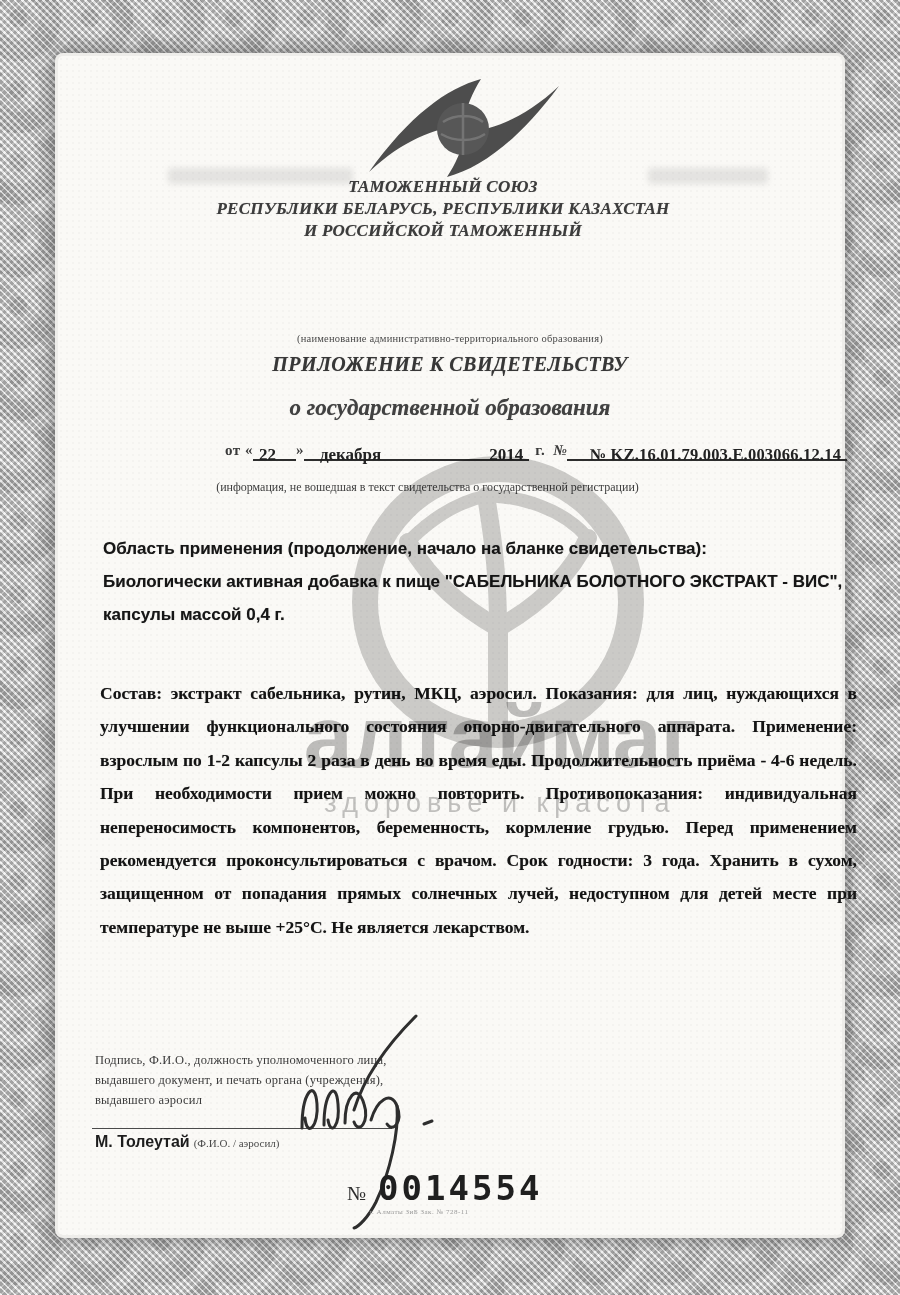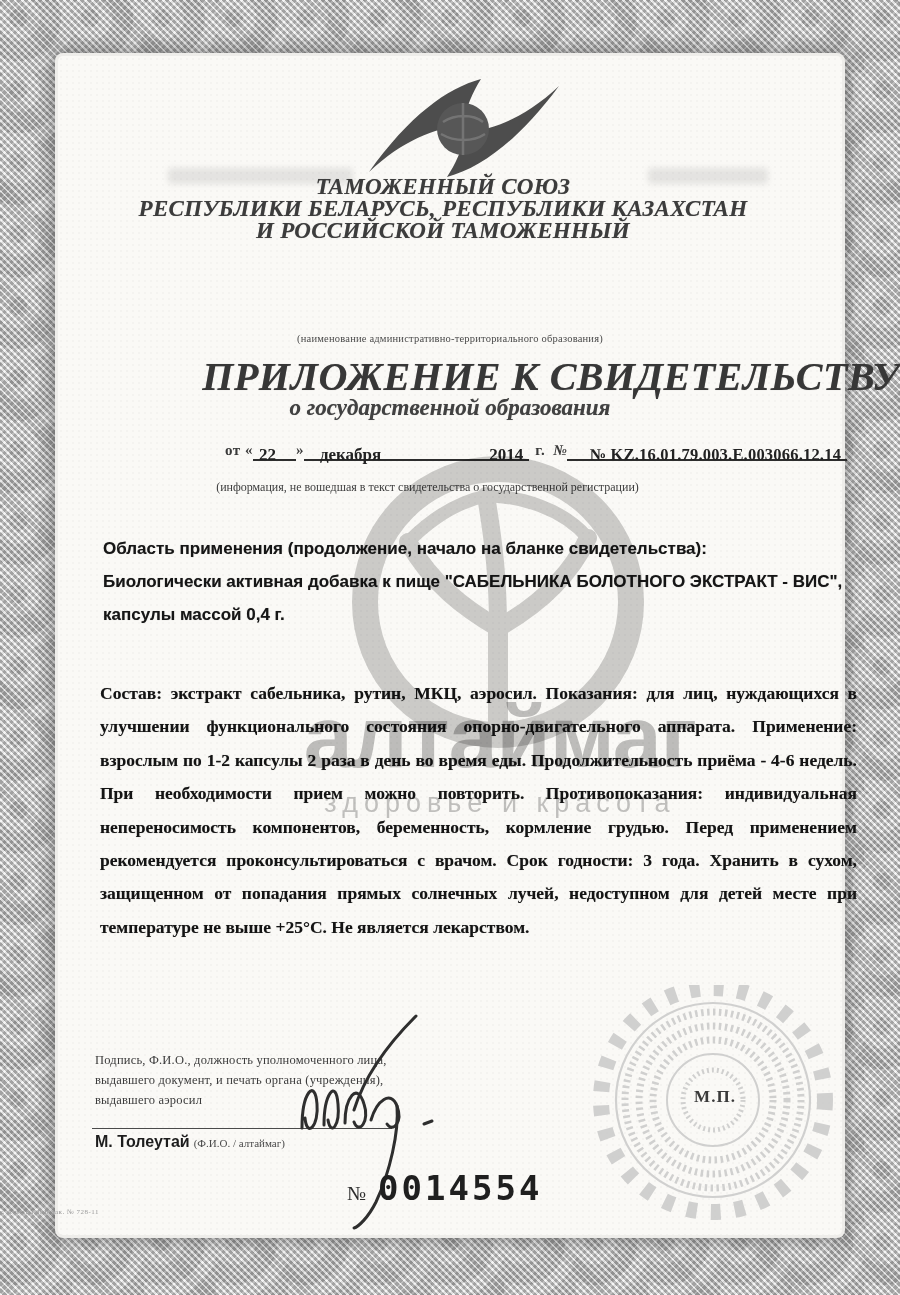--- a/index.html
+++ b/index.html
@@ -23,26 +23,26 @@
     box-shadow:0 0 0 3px #eeedea, 0 0 16px 5px rgba(70,70,70,.5);
     background-image: radial-gradient(rgba(90,90,90,.035) 1px, transparent 1px);
     background-size:6px 6px;
   }
   .abs { position:absolute; }
   .soft { text-shadow:0 0 .7px rgba(40,40,40,.45); }
 
   
   .ghost-smudge { background:rgba(150,150,150,.22); filter:blur(3px); border-radius:4px; }
   .org-block { left:0; right:14px; top:176px; text-align:center;
-    font-style:italic; font-weight:bold; font-size:23px; line-height:22px;
+    font-style:italic; font-weight:bold; font-size:17px; line-height:22px;
     color:#3c3c3c; letter-spacing:.3px; }
   .caption-top { left:0; right:0; top:333px; text-align:center;
     font-size:10.5px; color:#4a4a4a; letter-spacing:.2px; }
-  .doc-title { left:0; right:0; top:353px; text-align:right;
-    font-style:italic; font-weight:bold; font-size:40px; color:#373737; letter-spacing:.5px; }
+  .doc-title { left:0; right:0; top:353px; text-align:center;
+    font-style:italic; font-weight:bold; font-size:20px; color:#373737; letter-spacing:.5px; }
   .doc-subtitle { left:0; right:0; top:395px; text-align:center;
     font-style:italic; font-weight:bold; font-size:23px; color:#414141; }
 
   
   .dateline { left:225px; top:445px; width:620px; font-size:15px; color:#3a3a3a; white-space:nowrap; }
   .dateline .lbl { position:relative; top:-5px; font-weight:bold; letter-spacing:.5px; }
   .dateline .val {
     font-family:Liberation Serif, serif; font-weight:bold; font-size:17px; color:#222;
     background-image:linear-gradient(#2d2d2d,#2d2d2d);
     background-size:100% 2px; background-position:0 84%; background-repeat:no-repeat;
@@ -83,21 +83,21 @@
   .sig-svg { left:258px; top:1012px; width:210px; height:218px; }
 
   
   .seal-box { left:585px; top:985px; width:260px; height:235px; }
   .seal-label { left:0; right:0; top:102px; text-align:center; font-weight:bold;
     font-size:17px; letter-spacing:1px; color:#3a3a3a; }
   .serial { left:347px; top:1168px; white-space:nowrap; }
   .serial-sign { font-size:20px; color:#2c2c2c; margin-right:12px; }
   .serial-digits { font-family:"DejaVu Sans Mono", monospace; font-weight:bold;
     font-size:34px; letter-spacing:3px; color:#1f1f1f; }
-  .print-note { left:0; width:838px; top:1208px; text-align:left; font-size:7px;
+  .print-note { left:0; width:838px; top:1208px; text-align:center; font-size:7px;
     color:#9a9a9a; letter-spacing:.5px; }
 </style>
 </head>
 <body>
 
 <div class="sheet">
   <div class="lace"></div>
   <div class="page">
 
     <svg class="abs" style="left:305px; top:22px; width:200px; height:100px; filter:blur(.4px);" viewBox="0 0 200 100">
@@ -143,34 +143,20 @@
       <path d="M150,176 C150,128 146,92 138,44" stroke-width="18"></path>
       <path d="M150,176 C116,156 84,132 60,90" stroke-width="18"></path>
       <path d="M150,176 C186,156 220,128 240,86" stroke-width="18"></path>
       <path d="M60,90 C92,58 118,48 138,44" stroke-width="13"></path>
       <path d="M240,86 C214,56 172,44 138,44" stroke-width="13"></path>
     </g>
   </svg>
   <div class="abs wm wm-brand">алтаймаг</div>
   <div class="abs wm wm-tagline">здоровье и красота</div>
 
-  <div class="abs seal-box">
-    <svg style="position:absolute; inset:0;" viewBox="0 0 260 235">
-      <g fill="none" stroke="#c3c3c3" opacity=".75">
-        <circle cx="128" cy="115" r="112" stroke-width="16" stroke-dasharray="10 14"></circle>
-        <circle cx="128" cy="115" r="97" stroke-width="2.2"></circle>
-        <circle cx="128" cy="115" r="88" stroke-width="7" stroke-dasharray="2.5 3.5"></circle>
-        <circle cx="128" cy="115" r="74" stroke-width="7" stroke-dasharray="2.5 3.5"></circle>
-        <circle cx="128" cy="115" r="60" stroke-width="7" stroke-dasharray="2.5 3.5"></circle>
-        <circle cx="128" cy="115" r="46" stroke-width="2"></circle>
-        <circle cx="128" cy="115" r="30" stroke-width="5" stroke-dasharray="2 3"></circle>
-      </g>
-    </svg>
-    <div class="abs seal-label">М.П.</div>
-  </div>
 
   <div class="abs sig-labels">
     <div>Подпись, Ф.И.О.,  должность уполномоченного лица,</div>
     <div>выдавшего документ, и печать органа (учреждения),</div>
     <div>выдавшего аэросил</div>
   </div>
 
   <div class="abs sig-line"></div>
 
   <svg class="abs sig-svg" viewBox="0 0 210 218">
@@ -180,21 +166,21 @@
       <path d="M66,113 C66,82 78,66 80,92 C82,113 73,125 70,108"></path>
       <path d="M87,111 C87,86 99,69 106,92 C112,109 101,123 96,110"></path>
       <path d="M113,108 C119,88 133,78 139,94 C145,110 135,121 129,112"></path>
       <path d="M139,94 C141,120 132,160 118,190 C110,206 100,215 96,216"></path>
       <path d="M166,112 L174,109"></path>
     </g>
   </svg>
 
   <div class="abs sig-name-row">
     <span class="sig-name">М. Толеутай</span>
-    <span class="sig-name-cap">(Ф.И.О. / алтаймаг)</span>
+    <span class="sig-name-cap">(Ф.И.О. / аэросил)</span>
   </div>
 
   <div class="abs serial">
     <span class="serial-sign">№</span><span class="serial-digits">0014554</span>
   </div>
 
   <div class="abs print-note">г. Алматы ЗиБ Зак. № 728-11</div>
 </div>
 
 </body></html>

